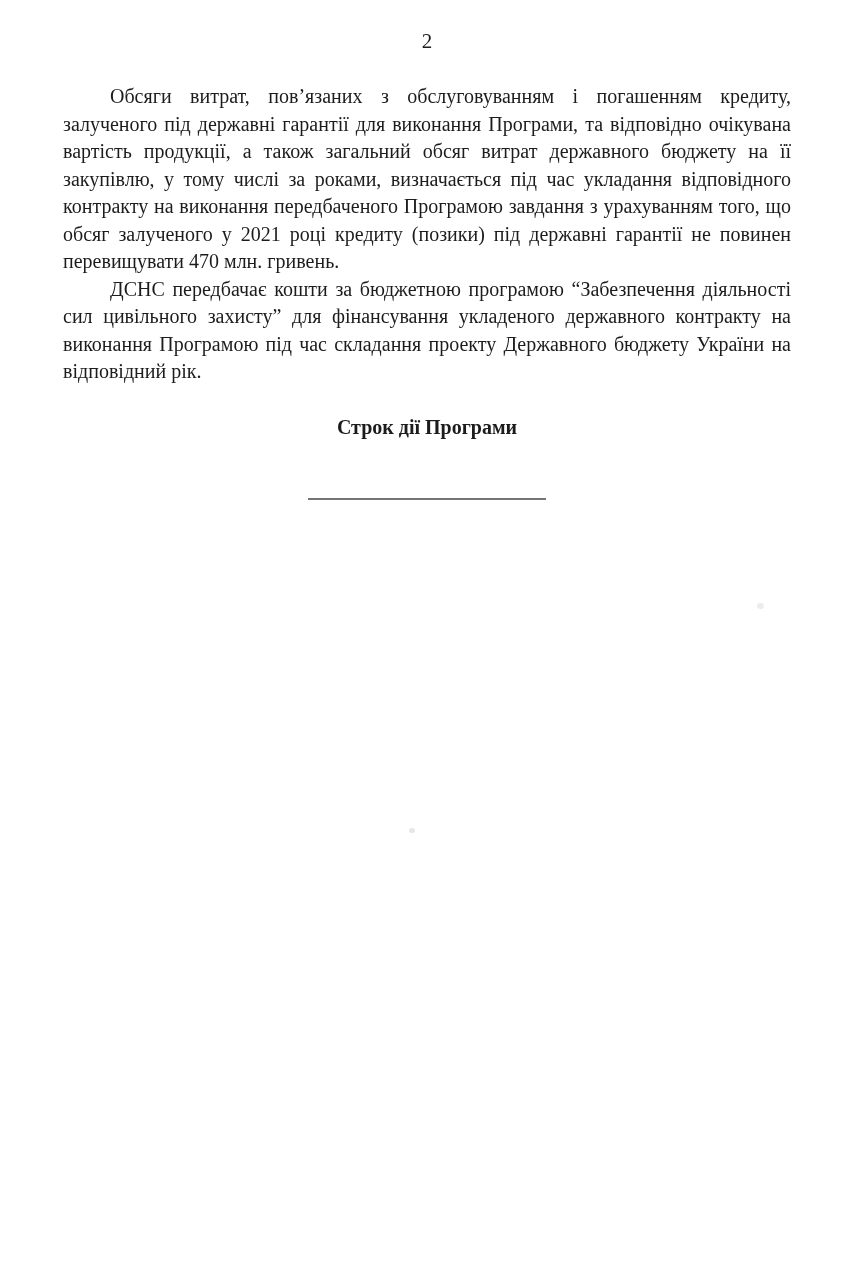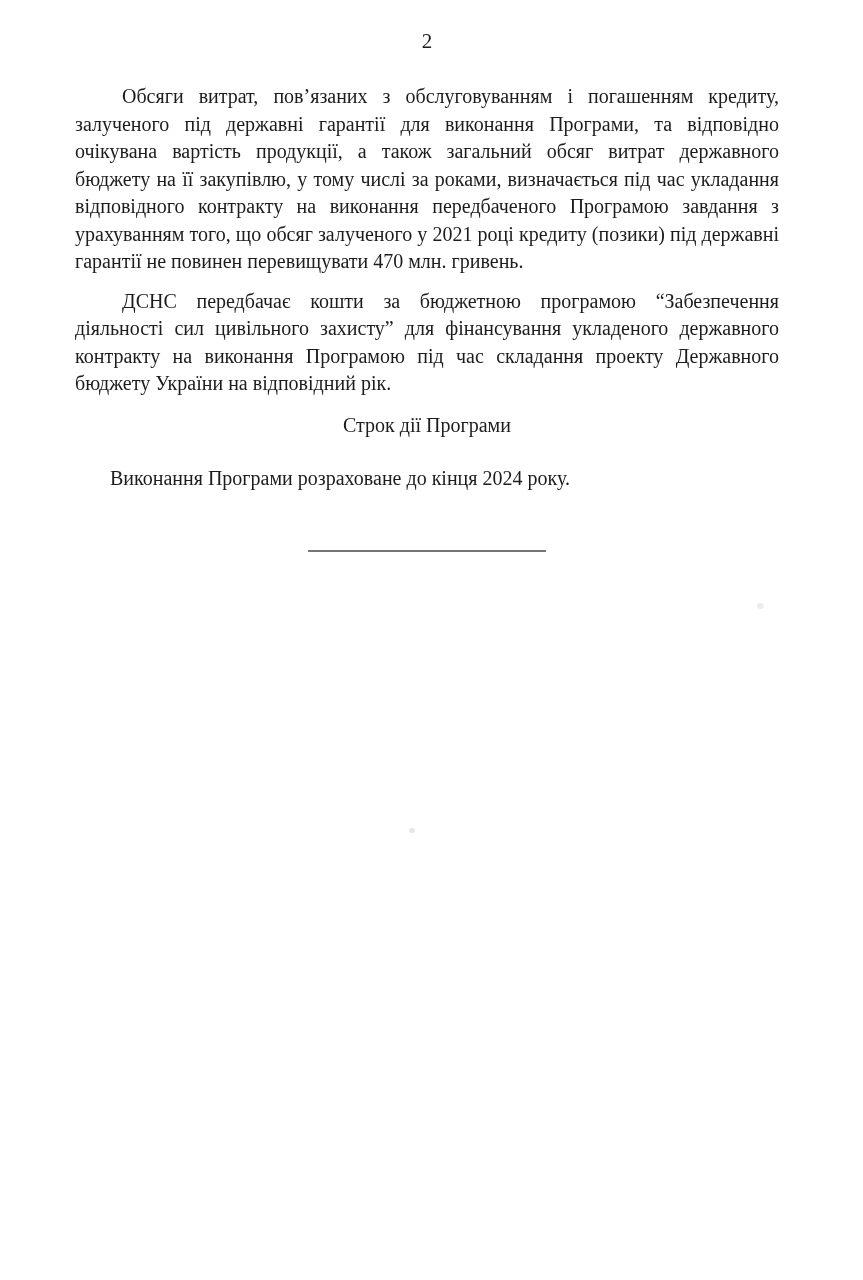--- a/index.html
+++ b/index.html
@@ -27,24 +27,25 @@
     line-height: 27px;
   }
   .doc-heading {
     text-align: center;
     font-size: 20px;
     line-height: 27.5px;
     margin: 28px 0 0 0;
     font-weight: normal;
   }
   .doc-heading.second {
-    margin-top: 14px;
+    margin-top: 28px;
+    font-weight: bold;
   }
   p.body-par {
-    margin: 12px;
+    margin: 0;
     font-size: 20px;
     line-height: 27.5px;
     text-align: justify;
     text-indent: 47px;
   }
   p.body-par.first {
     margin-top: 28px;
   }
   p.single-line {
     margin: 26px 0 0 0;
@@ -82,20 +83,19 @@
 
   <div class="page-number">2</div>
 
 
   <p class="body-par first">Обсяги витрат, пов’язаних з обслуговуванням і погашенням кредиту, залученого під державні гарантії для виконання Програми, та відповідно очікувана вартість продукції, а також загальний обсяг витрат державного бюджету на її закупівлю, у тому числі за роками, визначається під час укладання відповідного контракту на виконання передбаченого Програмою завдання з урахуванням того, що обсяг залученого у 2021 році кредиту (позики) під державні гарантії не повинен перевищувати 470 млн. гривень.</p>
 
   <p class="body-par">ДСНС передбачає кошти за бюджетною програмою “Забезпечення діяльності сил цивільного захисту” для фінансування укладеного державного контракту на виконання Програмою під час складання проекту Державного бюджету України на відповідний рік.</p>
 
   <h1 class="doc-heading second">Строк дії Програми</h1>
 
-  <p class="single-line">Виконання Програми розраховане до кінця 2024 року.</p>
 
   <div class="separator"></div>
 
 </div>
 
 <div class="speck s1"></div>
 <div class="speck s2"></div>
 
 </body></html>

